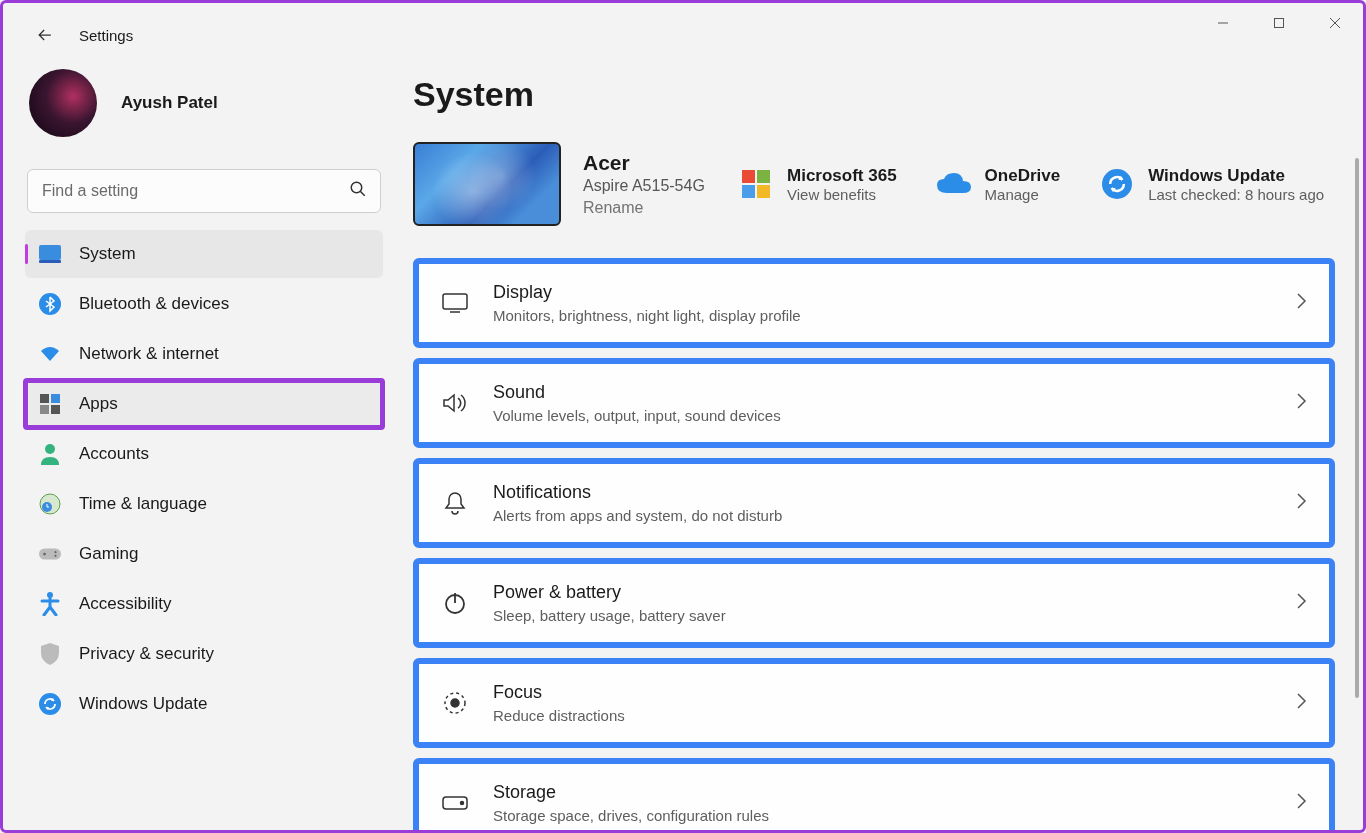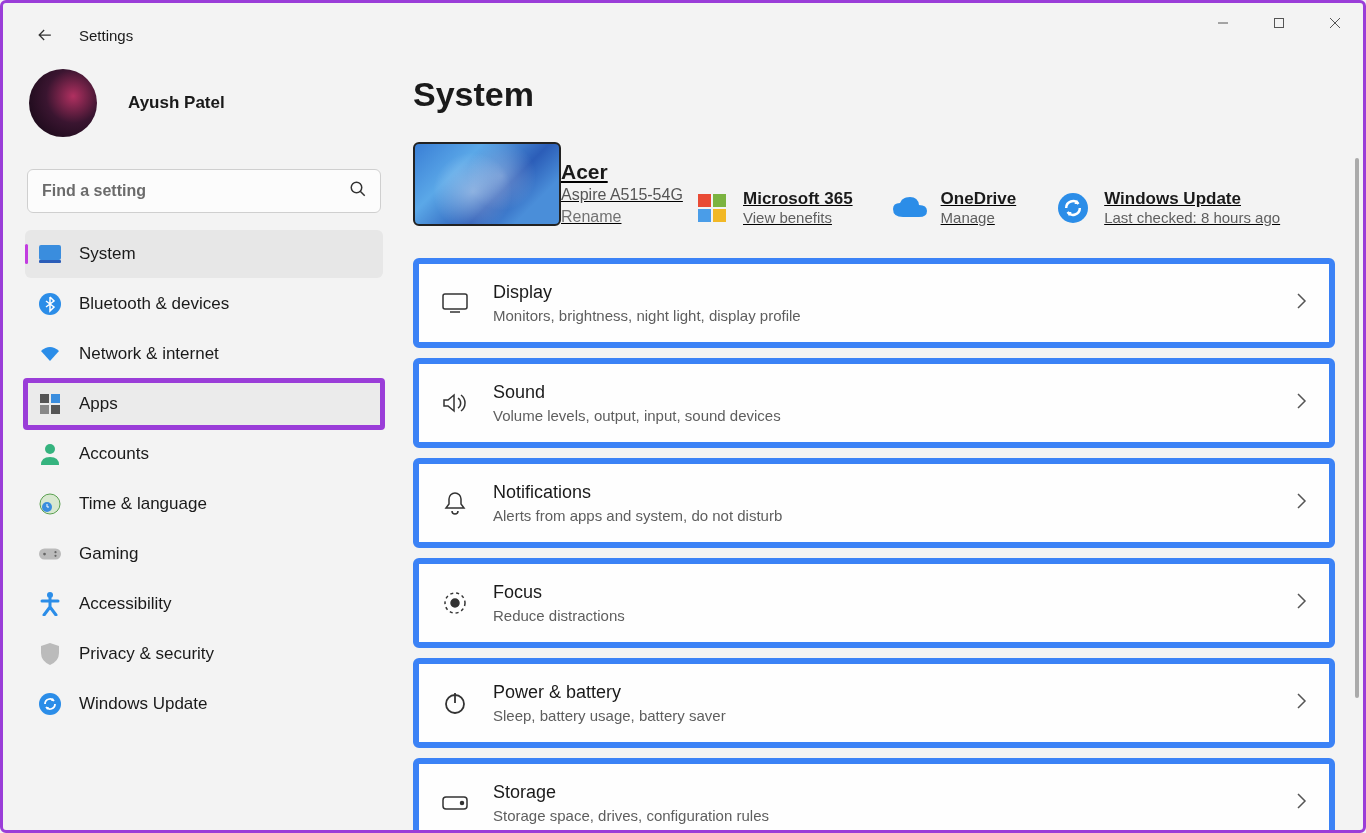--- a/index.html
+++ b/index.html
@@ -51,21 +51,21 @@
 }
 .sidebar {
   width: 392px;
   padding: 6px 12px 0 22px;
   display: flex;
   flex-direction: column;
 }
 .profile {
   display: flex;
   align-items: center;
-  gap: 31px;
+  gap: 24px;
   padding: 4px 4px 20px 4px;
 }
 .avatar {
   width: 68px; height: 68px;
   border-radius: 50%;
   background: radial-gradient(circle at 65% 40%, #b03060 0%, #3a1530 45%, #0d0510 100%);
   flex-shrink: 0;
 }
 .profile-name {
   font-size: 17px;
@@ -79,21 +79,20 @@
 .search-input {
   width: 100%;
   height: 44px;
   border: 1px solid #cfcfcf;
   border-radius: 6px;
   background: #fcfcfc;
   padding: 0 44px 0 14px;
   font-size: 16px;
   color: #333;
   outline: none;
-  font-weight: bold;
 }
 .search-input::placeholder { color: #6b6b6b; }
 .search-icon {
   position: absolute;
   right: 14px; top: 50%;
   transform: translateY(-50%);
   color: #333;
 }
 .nav {
   display: flex;
@@ -143,23 +142,23 @@
   overflow-y: auto;
 }
 .page-title {
   font-size: 34px;
   font-weight: 600;
   color: #1a1a1a;
   margin-bottom: 28px;
 }
 .device-row {
   display: flex;
-  align-items: flex-end;
+  align-items: center;
+  gap: 22px;
   margin-bottom: 32px;
-  text-decoration: underline;
 }
 .device-thumb {
   width: 148px; height: 84px;
   border: 2px solid #222;
   border-radius: 6px;
   background: linear-gradient(135deg, #3a7fd5 0%, #5ba8e8 30%, #2b5db8 60%, #4a8ed9 80%);
   position: relative;
   overflow: hidden;
   flex-shrink: 0;
 }
@@ -502,46 +501,46 @@
         </div>
         <span class="chevron">
           <svg width="12" height="18" viewBox="0 0 12 18" fill="none" stroke="currentColor" stroke-width="1.5">
               <path d="M3 2l7 7-7 7"></path>
             </svg>
         </span>
       </div>
 
       <div class="setting-item">
         <span class="setting-icon">
+          <svg width="22" height="24" viewBox="0 0 22 24" fill="none" stroke="currentColor" stroke-width="1.8">
+              <circle cx="11" cy="13" r="9"></circle>
+              <line x1="11" y1="2" x2="11" y2="12"></line>
+            </svg>
+        </span>
+        <div class="setting-text">
+          <div class="setting-title">Power &amp; battery</div>
+          <div class="setting-sub">Sleep, battery usage, battery saver</div>
+        </div>
+        <span class="chevron">
+          <svg width="12" height="18" viewBox="0 0 12 18" fill="none" stroke="currentColor" stroke-width="1.5">
+              <path d="M3 2l7 7-7 7"></path>
+            </svg>
+        </span>
+      </div>
+
+      <div class="setting-item">
+        <span class="setting-icon">
           <svg width="24" height="24" viewBox="0 0 24 24" fill="none" stroke="currentColor" stroke-width="1.5">
               <circle cx="12" cy="12" r="10" stroke-dasharray="3 3"></circle>
               <circle cx="12" cy="12" r="4" fill="currentColor"></circle>
             </svg>
         </span>
         <div class="setting-text">
           <div class="setting-title">Focus</div>
           <div class="setting-sub">Reduce distractions</div>
-        </div>
-        <span class="chevron">
-          <svg width="12" height="18" viewBox="0 0 12 18" fill="none" stroke="currentColor" stroke-width="1.5">
-              <path d="M3 2l7 7-7 7"></path>
-            </svg>
-        </span>
-      </div>
-
-      <div class="setting-item">
-        <span class="setting-icon">
-          <svg width="22" height="24" viewBox="0 0 22 24" fill="none" stroke="currentColor" stroke-width="1.8">
-              <circle cx="11" cy="13" r="9"></circle>
-              <line x1="11" y1="2" x2="11" y2="12"></line>
-            </svg>
-        </span>
-        <div class="setting-text">
-          <div class="setting-title">Power &amp; battery</div>
-          <div class="setting-sub">Sleep, battery usage, battery saver</div>
         </div>
         <span class="chevron">
           <svg width="12" height="18" viewBox="0 0 12 18" fill="none" stroke="currentColor" stroke-width="1.5">
               <path d="M3 2l7 7-7 7"></path>
             </svg>
         </span>
       </div>
 
       <div class="setting-item">
         <span class="setting-icon">

